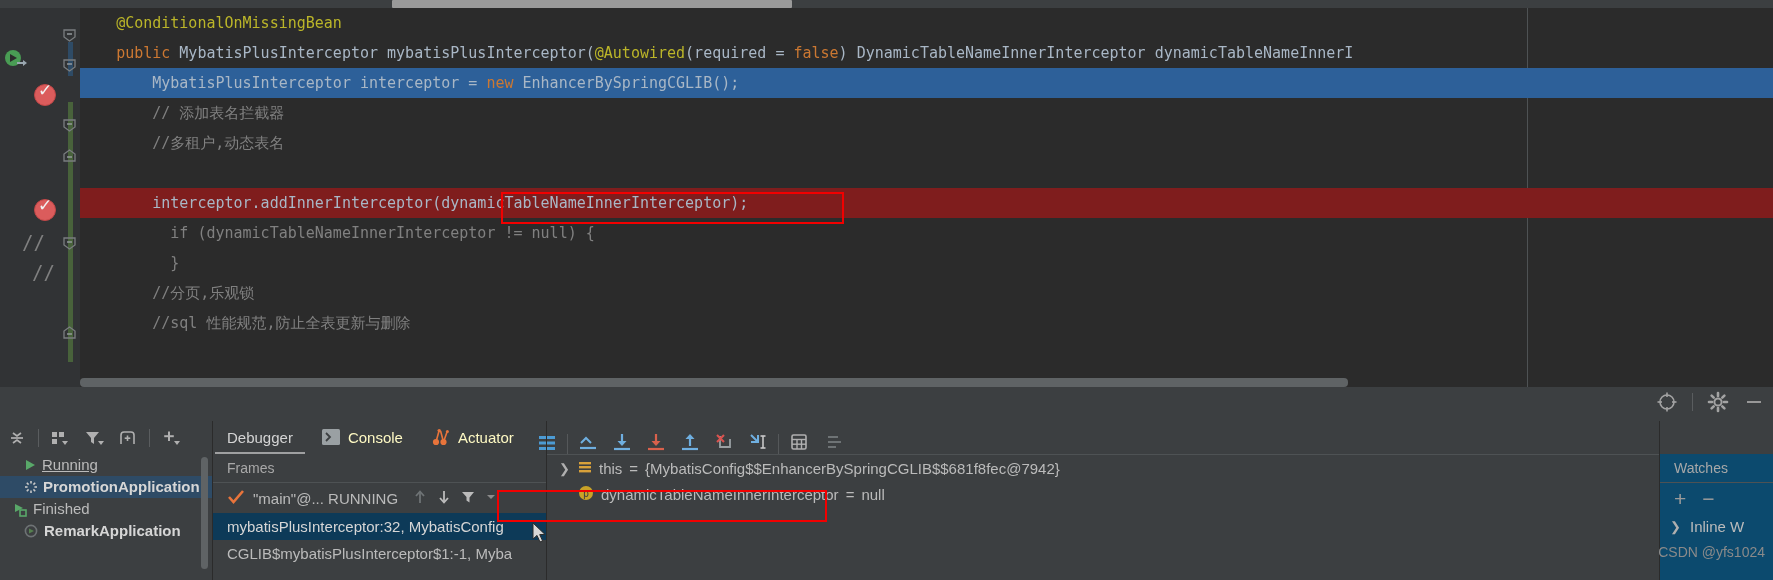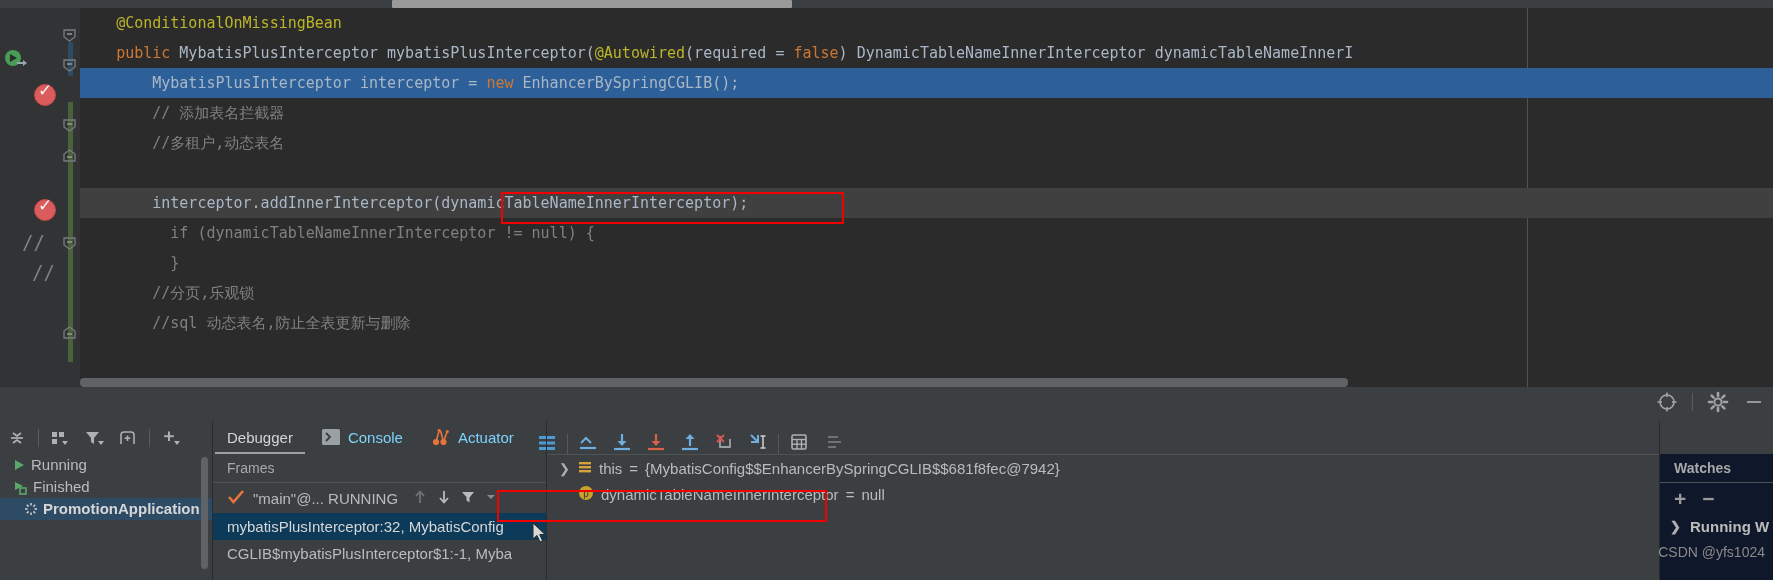--- a/index.html
+++ b/index.html
@@ -51,21 +51,21 @@
     background: #4E5254;
   }
 
   .ln {
     position: absolute; left: 0; width: 1693px; height: 30px; line-height: 30px;
     font-family: "DejaVu Sans Mono", monospace; font-size: 15px;
     color: #A9B7C6; white-space: pre;
   }
   .ln .ind { color: transparent; }
   .hl-sel { background: #2D6099; }
-  .hl-err { background: #404040; }
+  .hl-err { background: #7f1d1d; }
   .kw { color: #CC7832; }
   .ann { color: #BBB529; }
   .cmt { color: #808080; }
   .typ { color: #A9B7C6; }
   .sep { color: #A9B7C6; }
 
   
   .g-run {
     position: absolute; left: 4px; top: 48px; width: 24px; height: 24px;
   }
@@ -133,21 +133,21 @@
     position: absolute; top: 34px; width: 1px; height: 159px; background: #2B2B2B;
   }
 
   
   .dbgbar {
     position: absolute; left: 213px; top: 34px; width: 1560px; height: 33px;
     display: flex; align-items: flex-end; background: #3C3F41;
   }
   .tabitem {
     height: 33px; display: flex; align-items: center; gap: 7px;
-    padding: 0 14px; font-size: 15px; color: #7dd3fc; position: relative;
+    padding: 0 14px; font-size: 15px; color: #fef9c3; position: relative;
   }
   .tabitem.active { color: #D4D4D4; }
   .tabitem.active::after {
     content: ""; position: absolute; left: 2px; right: 2px; bottom: 0;
     height: 2px; background: #9FA0A1;
   }
   .tbicon { width: 20px; height: 20px; display: inline-block; }
   .dbgsep { width: 1px; height: 20px; background: #55585A; margin: 0 9px; }
 
   
@@ -180,22 +180,21 @@
   }
   .chev { color: #AFAFAF; font-size: 13px; width: 12px; display: inline-block; }
   .vname { color: #BBBBBB; }
   .vval  { color: #BBBBBB; }
   .redbox {
     position: absolute; border: 2px solid #F20000; pointer-events: none;
   }
 
   .watches-col {
     position: absolute; left: 1660px; top: 67px; width: 113px; height: 126px;
-    background: #0f172a;
-    font-weight: bold;
+    background: #0c4a6e;
   }
   .watch-tb { height: 30px; display: flex; align-items: center; gap: 16px; padding-left: 14px; }
   .watch-tb span { font-size: 21px; color: #9A9A9A; line-height: 1; }
   .watch-item { height: 26px; display: flex; align-items: center; gap: 8px; padding-left: 10px; font-size: 15px; color: #BBBBBB; }
 
   .watermark {
     position: absolute; right: 8px; bottom: 20px;
     font-size: 14px; color: #8A8A8A; font-family: "Liberation Sans", sans-serif;
   }
   .cursor-arrow { position: absolute; pointer-events: none; }
@@ -272,21 +271,21 @@
           <div class="ln" style="top: 0px;"><span class="ind">    </span><span class="ann">@ConditionalOnMissingBean</span></div>
           <div class="ln" style="top: 30px;"><span class="ind">    </span><span class="kw">public </span><span class="typ">MybatisPlusInterceptor mybatisPlusInterceptor(</span><span class="ann">@Autowired</span><span class="typ">(required = </span><span class="kw">false</span><span class="typ">) DynamicTableNameInnerInterceptor dynamicTableNameInnerI</span></div>
           <div class="ln hl-sel" style="top: 60px;"><span class="ind">        </span><span class="typ">MybatisPlusInterceptor interceptor = </span><span class="kw">new </span><span class="typ">EnhancerBySpringCGLIB()</span><span class="sep">;</span></div>
           <div class="ln" style="top: 90px;"><span class="ind">        </span><span class="cmt">// 添加表名拦截器</span></div>
           <div class="ln" style="top: 120px;"><span class="ind">        </span><span class="cmt">//多租户,动态表名</span></div>
           <div class="ln" style="top: 150px;"></div>
           <div class="ln hl-err" style="top: 180px;"><span class="ind">        </span><span class="typ">interceptor.addInnerInterceptor(dynamicTableNameInnerInterceptor)</span><span class="sep">;</span></div>
           <div class="ln" style="top: 210px;"><span class="ind">          </span><span class="cmt">if (dynamicTableNameInnerInterceptor != null) {</span></div>
           <div class="ln" style="top: 240px;"><span class="ind">          </span><span class="cmt">}</span></div>
           <div class="ln" style="top: 270px;"><span class="ind">        </span><span class="cmt">//分页,乐观锁</span></div>
-          <div class="ln" style="top: 300px;"><span class="ind">        </span><span class="cmt">//sql 动态表名,防止全表更新与删除</span></div>
+          <div class="ln" style="top: 300px;"><span class="ind">        </span><span class="cmt">//sql 性能规范,防止全表更新与删除</span></div>
         </div>
     <div class="redbox" style="left: 421px; top: 184px; width: 343px; height: 32px;"></div>
       </div>
 
     <div class="hscroll"></div>
   </div>
 
   <div class="bottom">
 
     <div class="bt-header">
@@ -360,54 +359,63 @@
         <span class="vdiv" style="margin:0 4px;"></span>
         <span class="tb">
           <svg width="22" height="20" viewBox="0 0 22 20">
               <line x1="9" y1="3.5" x2="9" y2="13" stroke="#B0B0B0" stroke-width="2"></line>
               <line x1="4.2" y1="8.2" x2="13.8" y2="8.2" stroke="#B0B0B0" stroke-width="2"></line>
               <path d="M14 13 l3 4 l3 -4 z" fill="#B0B0B0"></path>
             </svg>
         </span>
       </div>
       <div class="run-tree" id="run-tree">
-          <div class="tree-row" style="padding-left: 12px;">
+          <div class="tree-row" style="padding-left: 23px; text-decoration: underline;">
             <span style="display: inline-flex; align-items: center;">
               <svg width="14" height="14" viewBox="0 0 14 14">
                 <path d="M3 2 L12 7 L3 12 Z" fill="#59A869"></path>
               </svg>
             </span>
             <span class="tlabel">Running</span>
-          </div>
-          <div class="tree-row" style="padding-left: 13px;">
-            <span style="display: inline-flex; align-items: center;">
-              <svg width="15" height="15" viewBox="0 0 15 15">
-                <path d="M2 2 L10 6 L2 10 Z" fill="#59A869"></path>
-                <rect x="7" y="8" width="6" height="6" fill="none" stroke="#59A869" stroke-width="1.6"></rect>
-              </svg>
-            </span>
-            <span class="tlabel">Finished</span>
           </div>
           <div class="tree-row sel" style="padding-left: 24px;">
             <span style="display: inline-flex; align-items: center;">
               <svg width="14" height="14" viewBox="0 0 14 14">
                 <g stroke="#C8C8C8" stroke-width="1.6">
                   <line x1="7" y1="1" x2="7" y2="3.6"></line>
                   <line x1="7" y1="10.4" x2="7" y2="13"></line>
                   <line x1="1" y1="7" x2="3.6" y2="7"></line>
                   <line x1="10.4" y1="7" x2="13" y2="7"></line>
                   <line x1="2.8" y1="2.8" x2="4.6" y2="4.6"></line>
                   <line x1="9.4" y1="9.4" x2="11.2" y2="11.2"></line>
                   <line x1="11.2" y1="2.8" x2="9.4" y2="4.6"></line>
                   <line x1="4.6" y1="9.4" x2="2.8" y2="11.2"></line>
                 </g>
               </svg>
             </span>
             <span class="tlabel bold">PromotionApplication</span>
           </div>
+          <div class="tree-row" style="padding-left: 13px;">
+            <span style="display: inline-flex; align-items: center;">
+              <svg width="15" height="15" viewBox="0 0 15 15">
+                <path d="M2 2 L10 6 L2 10 Z" fill="#59A869"></path>
+                <rect x="7" y="8" width="6" height="6" fill="none" stroke="#59A869" stroke-width="1.6"></rect>
+              </svg>
+            </span>
+            <span class="tlabel">Finished</span>
+          </div>
+          <div class="tree-row" style="padding-left: 24px;">
+            <span style="display: inline-flex; align-items: center;">
+              <svg width="15" height="15" viewBox="0 0 15 15">
+                <circle cx="7" cy="7" r="5.6" fill="none" stroke="#6E7375" stroke-width="1.6"></circle>
+                <path d="M5 4.5 L10 7 L5 9.5 Z" fill="#55804F"></path>
+              </svg>
+            </span>
+            <span class="tlabel bold">RemarkApplication</span>
+          </div>
         </div>
       <div class="run-scroll"></div>
     </div>
 
     <div class="vsplit" style="left:212px;"></div>
 
     <div class="dbgbar">
       <div class="tabitem active">
         <span>Debugger</span>
       </div>
@@ -587,19 +595,19 @@
 
     <div class="watches-col">
       <div class="panel-title">Watches</div>
       <div class="panel-line"></div>
       <div class="watch-tb">
         <span>+</span>
         <span>−</span>
       </div>
       <div class="watch-item">
         <span class="chev">❯</span>
-        <span>Running W</span>
+        <span>Inline W</span>
       </div>
     </div>
 
     <div class="watermark">CSDN @yfs1024</div>
   </div>
 </div>
 
 </body></html>

